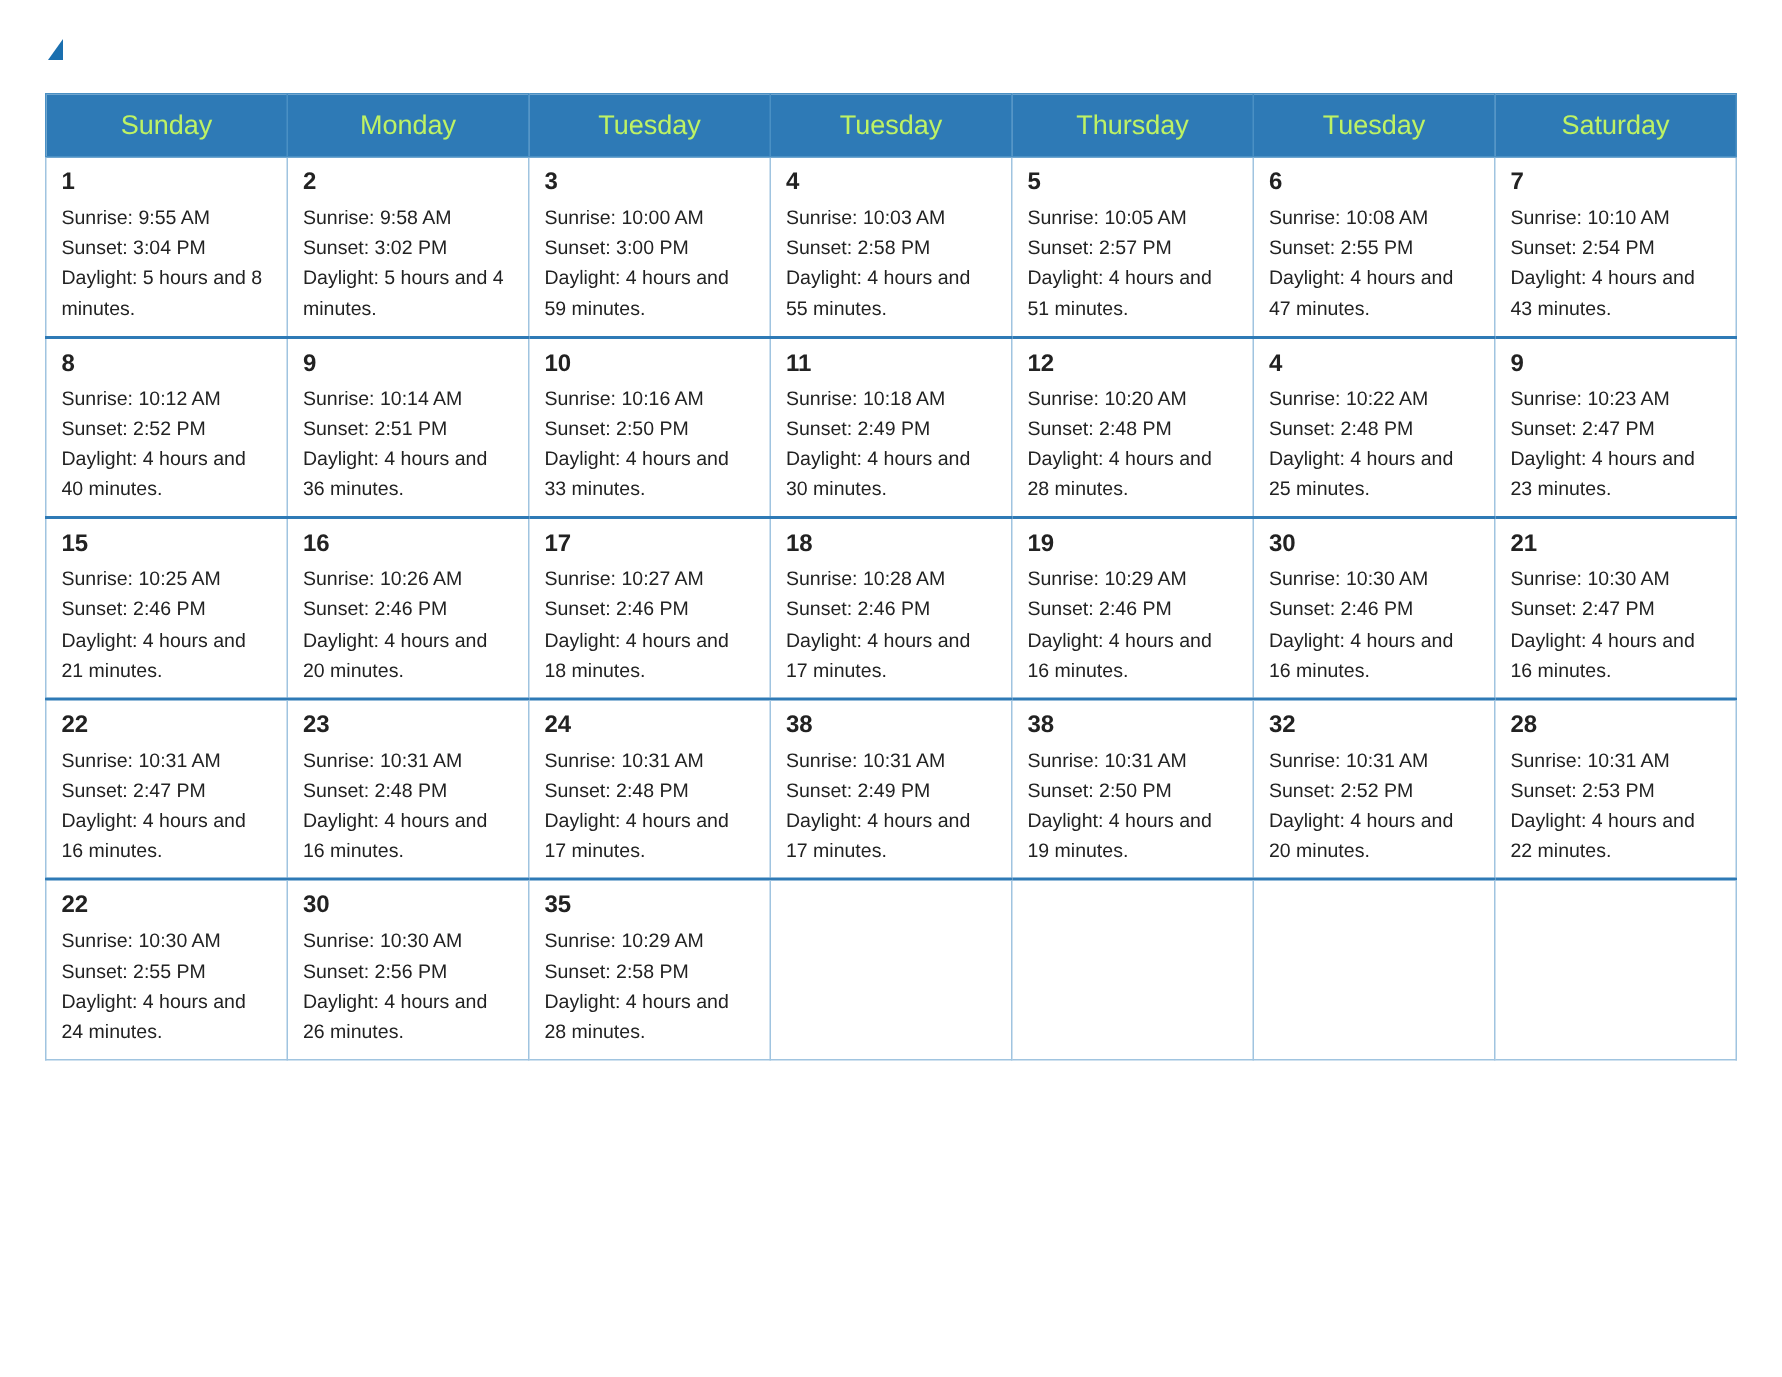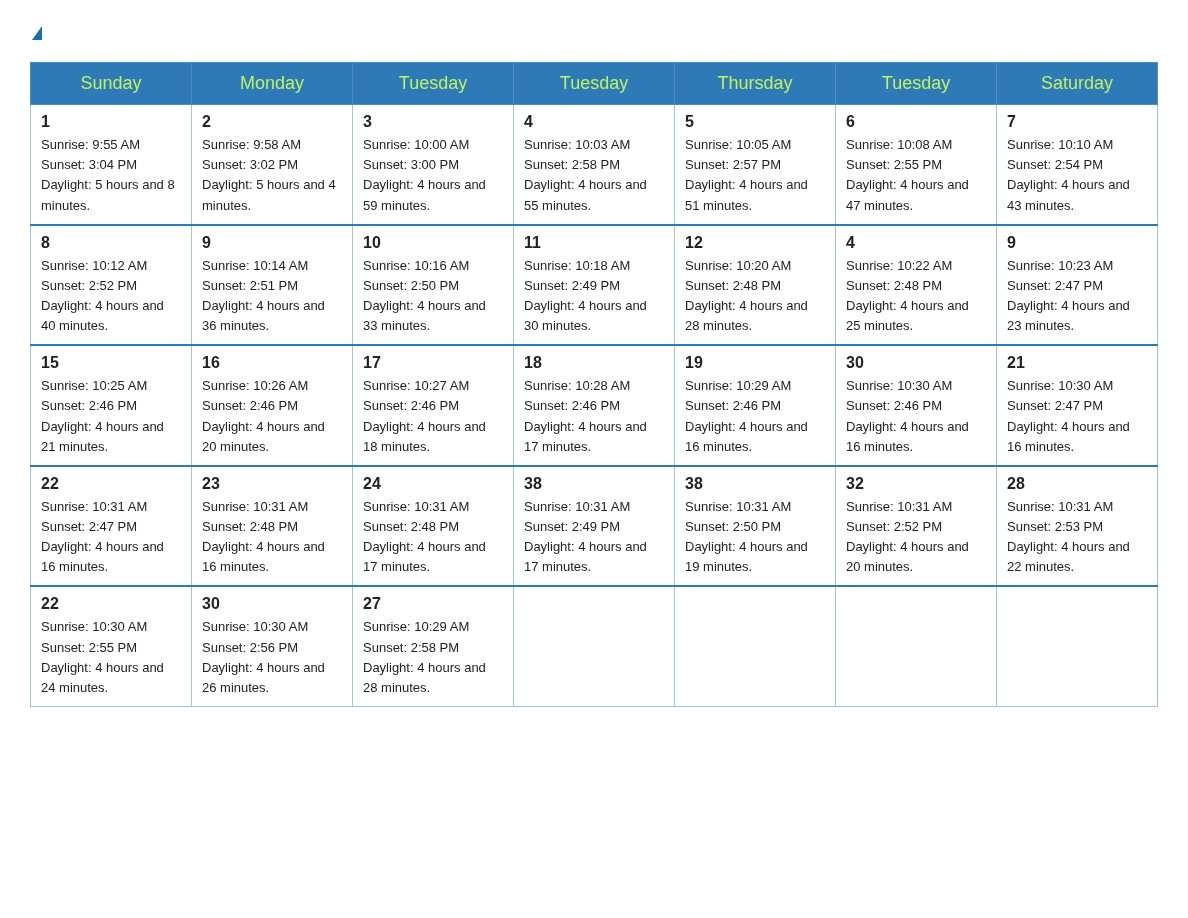--- a/index.html
+++ b/index.html
@@ -248,21 +248,21 @@
       <tr>
         <td>
           <span class="day-number">22</span>
           <div class="day-info">Sunrise: 10:30 AM<br>Sunset: 2:55 PM<br>Daylight: 4 hours and 24 minutes.</div>
         </td>
         <td>
           <span class="day-number">30</span>
           <div class="day-info">Sunrise: 10:30 AM<br>Sunset: 2:56 PM<br>Daylight: 4 hours and 26 minutes.</div>
         </td>
         <td>
-          <span class="day-number">27</span>
+          <span class="day-number">35</span>
           <div class="day-info">Sunrise: 10:29 AM<br>Sunset: 2:58 PM<br>Daylight: 4 hours and 28 minutes.</div>
         </td>
         <td class="empty-cell"></td>
         <td class="empty-cell"></td>
         <td class="empty-cell"></td>
         <td class="empty-cell"></td>
       </tr>
     </tbody>
 </table>
 

